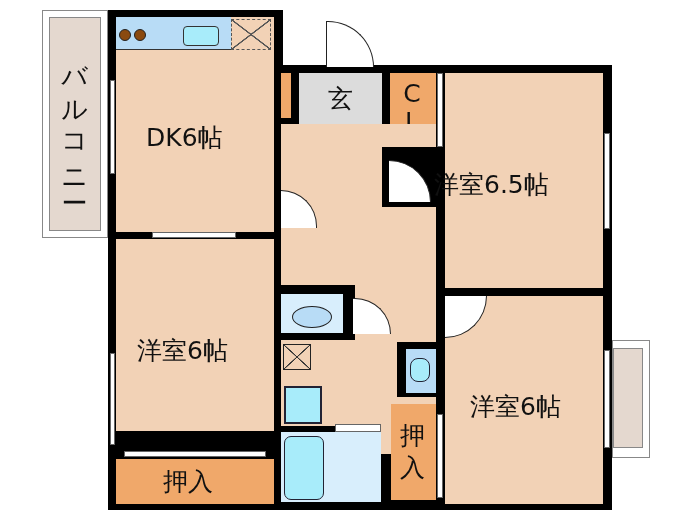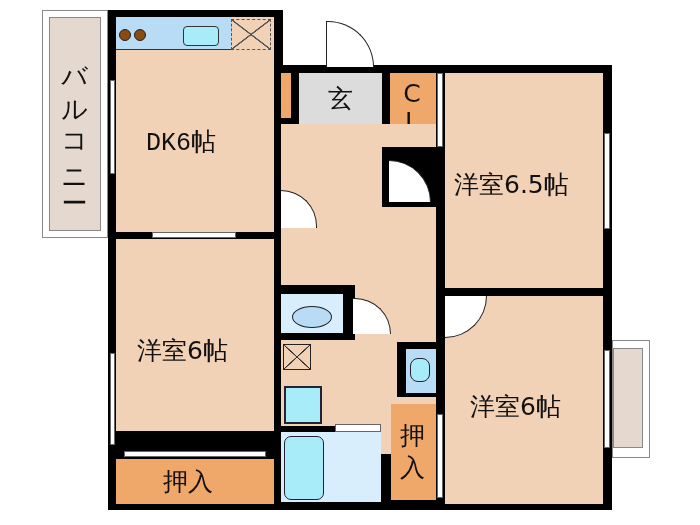--- a/index.html
+++ b/index.html
@@ -29,21 +29,21 @@
 <div class="abs wall" style="left:108px;top:10px;width:175px;height:500px;"></div>
 <div class="abs wall" style="left:275px;top:65px;width:165px;height:445px;"></div>
 <div class="abs wall" style="left:382px;top:65px;width:230px;height:445px;"></div>
 
 <div class="abs room" style="left:116px;top:17px;width:158px;height:215px;"></div>
 <div class="abs wet" style="left:116px;top:17px;width:115px;height:33px;background:#b8dcf6;border-bottom:1px solid #333;"></div>
 <div class="abs" style="left:119px;top:29px;width:12px;height:12px;border-radius:50%;background:#8a4a10;border:1px solid #222;"></div>
 <div class="abs" style="left:134px;top:29px;width:12px;height:12px;border-radius:50%;background:#8a4a10;border:1px solid #222;"></div>
 <div class="abs" style="left:183px;top:26px;width:36px;height:20px;border-radius:4px;background:#a8ecfa;border:1px solid #333;"></div>
 <div class="abs" style="left:231px;top:19px;width:40px;height:31px;border:1px dashed #555;background:linear-gradient(to bottom right,transparent 48%,#555 49%,#555 51%,transparent 52%),linear-gradient(to bottom left,transparent 48%,#555 49%,#555 51%,transparent 52%);"></div>
-<div class="label" style="left:146px;top:131px;font-family:Liberation Mono, monospace;">DK6帖</div>
+<div class="label" style="left:146px;top:125px;">DK6帖</div>
 <div class="win" style="left:110px;top:80px;width:5px;height:94px;"></div>
 
 <div class="abs room" style="left:116px;top:239px;width:158px;height:192px;"></div>
 <div class="win" style="left:152px;top:232px;width:84px;height:6px;"></div>
 <div class="win" style="left:110px;top:353px;width:5px;height:92px;"></div>
 <div class="label" style="left:137px;top:338px;">洋室6帖</div>
 <div class="abs storage" style="left:116px;top:459px;width:158px;height:45px;"></div>
 <div class="win" style="left:124px;top:451px;width:142px;height:6px;"></div>
 <div class="label" style="left:163px;top:469px;">押入</div>
 
@@ -77,19 +77,19 @@
 <div class="abs wall" style="left:397px;top:342px;width:45px;height:55px;"></div>
 <div class="abs wet" style="left:406px;top:349px;width:30px;height:44px;background:#b8dcf6;"></div>
 <div class="abs" style="left:410px;top:358px;width:20px;height:24px;border-radius:8px;background:#a8ecfa;border:1px solid #223;"></div>
 
 <div class="abs storage" style="left:391px;top:404px;width:45px;height:96px;"></div>
 <div class="label" style="left:400px;top:420px;width:28px;white-space:normal;word-break:break-all;line-height:32px;">押入</div>
 
 <div class="abs room" style="left:445px;top:73px;width:158px;height:215px;"></div>
 <div class="win" style="left:604px;top:133px;width:6px;height:96px;"></div>
 <div class="win" style="left:437px;top:73px;width:6px;height:74px;"></div>
-<div class="label" style="left:454px;top:172px;">洋室6.5帖</div>
+<div class="label" style="left:434px;top:172px;">洋室6.5帖</div>
 
 <div class="abs room" style="left:445px;top:296px;width:158px;height:208px;"></div>
 <div class="door" style="left:445px;top:296px;width:42px;height:42px;border-radius:0 0 42px 0;border-left:none;border-top:none;"></div>
 <div class="win" style="left:604px;top:350px;width:6px;height:98px;"></div>
 <div class="win" style="left:437px;top:414px;width:6px;height:84px;"></div>
 <div class="label" style="left:470px;top:394px;">洋室6帖</div>
 
 </body></html>

